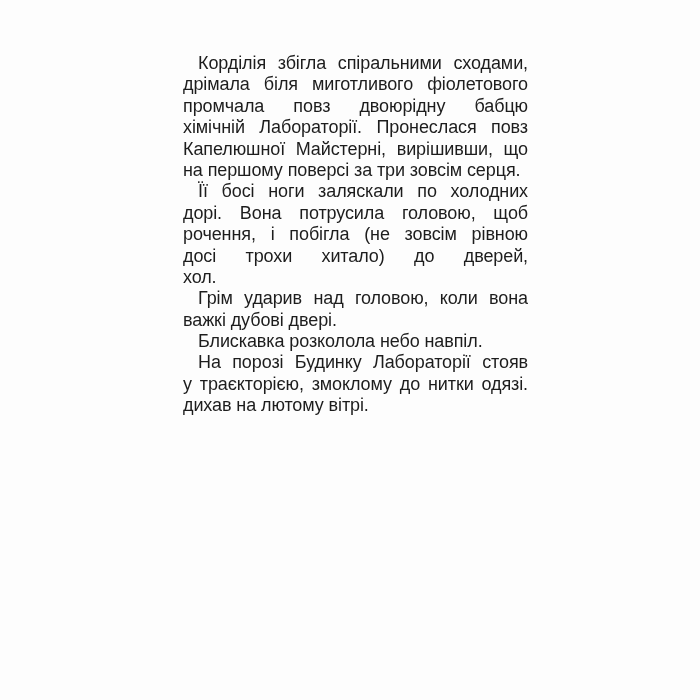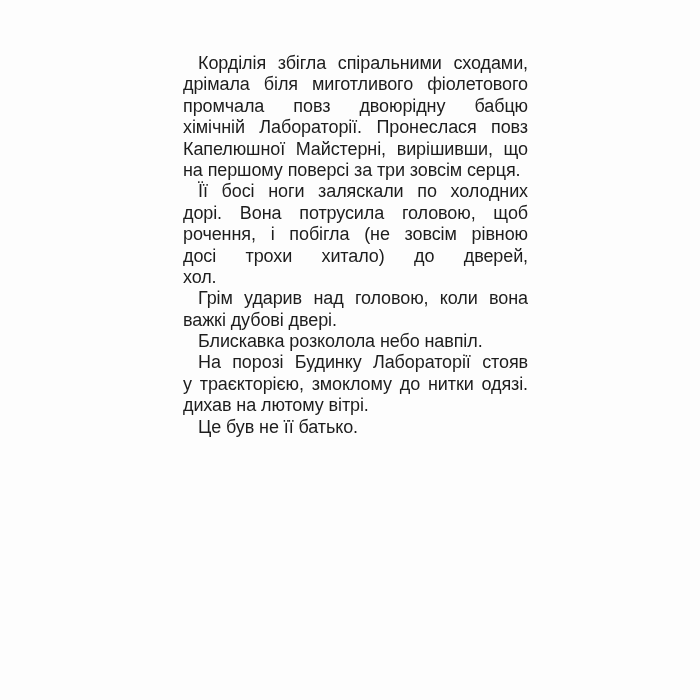--- a/index.html
+++ b/index.html
@@ -79,18 +79,15 @@
     <div class="para">
       <div class="line first last">Блискавка розколола небо навпіл.</div>
     </div>
 
     <div class="para">
       <div class="line first">На порозі Будинку Лабораторії стояв чоловік</div>
       <div class="line">у траєкторією, змоклому до нитки одязі. Він важко</div>
       <div class="line last">дихав на лютому вітрі.</div>
     </div>
 
-    <div class="para">
-      <div class="line first last">Це був не її батько.</div>
-    </div>
 
   </div>
 </div>
 
 </body></html>

